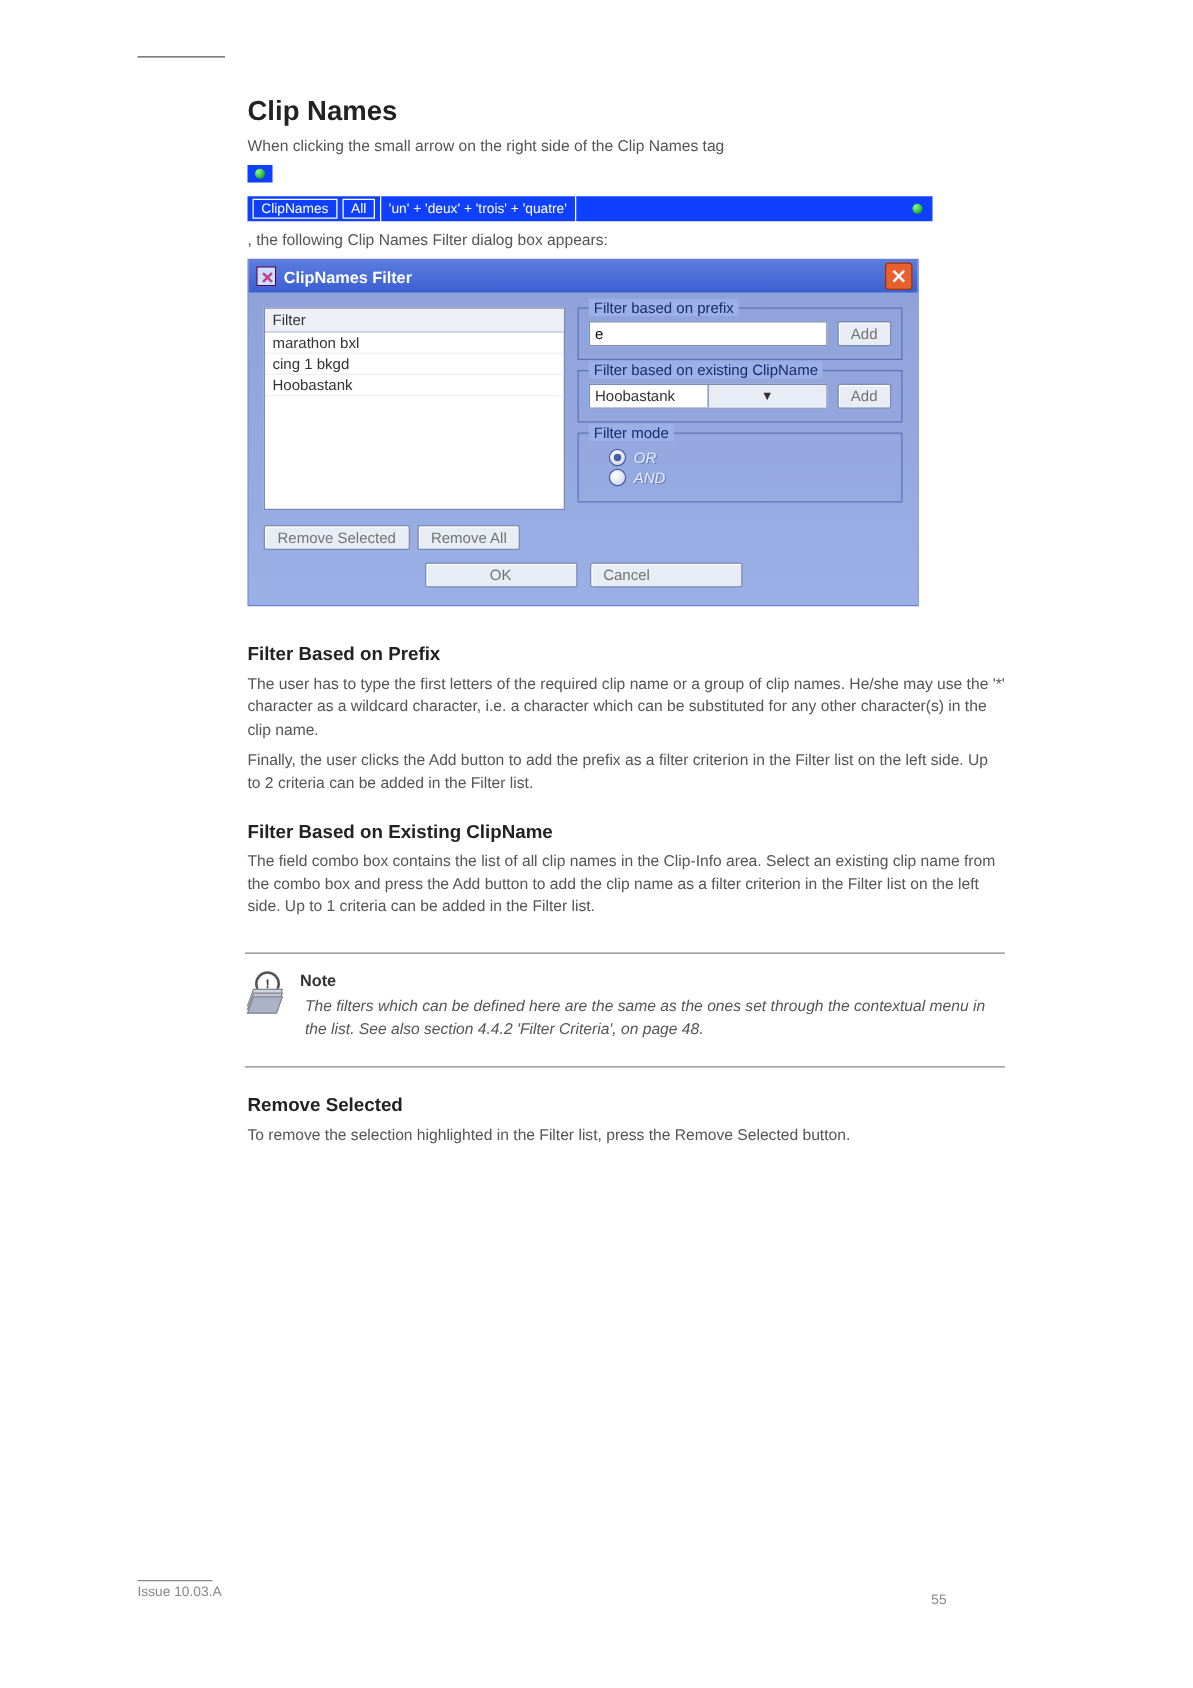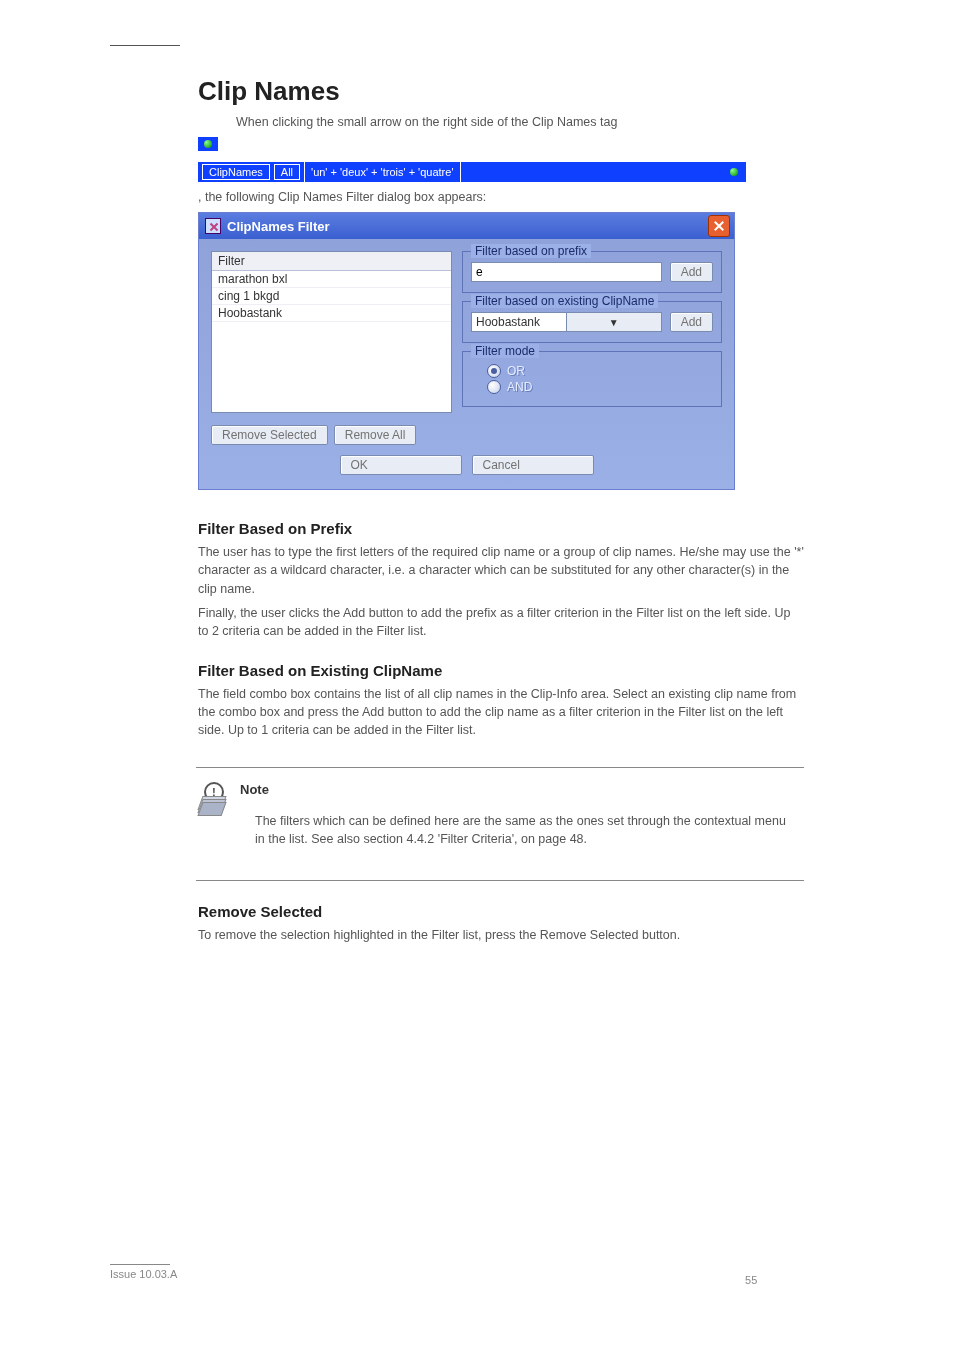--- a/index.html
+++ b/index.html
@@ -20,30 +20,29 @@
     border: none;
     border-top: 1px solid #555;
     width: 70px;
     margin: 0 0 30px 0;
   }
   .content {
     margin-left: 88px;
   }
   .h1 {
     font-family: Arial, sans-serif;
-    font-size: 26px;
+    font-size: 22px;
     font-weight: bold;
     color: #222;
     margin-bottom: 6px;
   }
   .h1-desc {
     font-size: 12.5px;
     color: #555;
     margin-bottom: 16px;
-    margin-left: 38px;
   }
   .mini-icon {
     display: inline-block;
     width: 20px;
     height: 14px;
     background: #1040ff;
     position: relative;
     margin-bottom: 8px;
   }
   .mini-icon::after {
@@ -223,21 +222,21 @@
     box-sizing:border-box;
   }
   .combo span { flex:1; padding:0 4px; font-size:12px; color:#333;}
   .combo .arrow {
     width: 16px; height: 18px;
     border-left:1px solid #7a8bb0;
     display:flex; align-items:center; justify-content:center;
     background:#e8ecf5;
     font-size:10px;
   }
-  .radio-row { display:flex; align-items:center; gap:6px; margin:2px 0 2px 16px; color:#e6ecff; text-shadow: 1px 1px 0 #6b7fbf;}
+  .radio-row { display:flex; align-items:center; gap:6px; margin:2px 0 2px 16px; color:#e6ecff; text-shadow: 1px 1px 0 #6b7fbf; font-style: italic;}
   .radio {
     width:12px; height:12px; border-radius:50%;
     background: radial-gradient(circle at 35% 35%, #fff, #c6d0ea);
     border:1px solid #4a5fa0;
     display:inline-block; position:relative;
   }
   .radio.checked::after{
     content:""; position:absolute; left:3px; top:3px; width:6px; height:6px; border-radius:50%;
     background:#4a5fa0;
   }
@@ -362,42 +361,42 @@
               <span>OR</span>
             </div>
             <div class="radio-row">
               <span class="radio"></span>
               <span>AND</span>
             </div>
           </div>
         </div>
       </div>
       <div class="dlg-bottom">
-        <span class="win-btn" style="width:100px; text-align:left;">OK</span>
+        <span class="win-btn" style="width:100px; text-align:center;">OK</span>
         <span class="win-btn" style="width:100px; text-align:left;">Cancel</span>
       </div>
     </div>
 
     <div class="h2">Filter Based on Prefix</div>
     <div class="para">The user has to type the first letters of the required clip name or a group of clip names. He/she may use the '*' character as a wildcard character, i.e. a character which can be substituted for any other character(s) in the clip name.</div>
     <div class="para">Finally, the user clicks the Add button to add the prefix as a filter criterion in the Filter list on the left side. Up to 2 criteria can be added in the Filter list.</div>
 
     <div class="h2">Filter Based on Existing ClipName</div>
     <div class="para">The field combo box contains the list of all clip names in the Clip-Info area. Select an existing clip name from the combo box and press the Add button to add the clip name as a filter criterion in the Filter list on the left side. Up to 1 criteria can be added in the Filter list.</div>
 
     <div class="note-block">
       <div class="note-icon">
         <span class="disc">!</span>
         <span class="stack"></span>
         <span class="stack s2"></span>
         <span class="stack s3"></span>
       </div>
       <div>
         <div style="font-weight:bold; font-size:13px; margin-bottom:4px;">Note</div>
-        <div class="para" style="margin:15px;">The filters which can be defined here are the same as the ones set through the contextual menu in the list. See also section 4.4.2 'Filter Criteria', on page 48.</div>
+        <div class="para" style="margin:4px;font-style:italic;">The filters which can be defined here are the same as the ones set through the contextual menu in the list. See also section 4.4.2 'Filter Criteria', on page 48.</div>
       </div>
     </div>
 
     <div class="h2">Remove Selected</div>
     <div class="para">To remove the selection highlighted in the Filter list, press the Remove Selected button.</div>
   </div>
 
   <div class="footer">
     <hr>
     <div>Issue 10.03.A</div>

